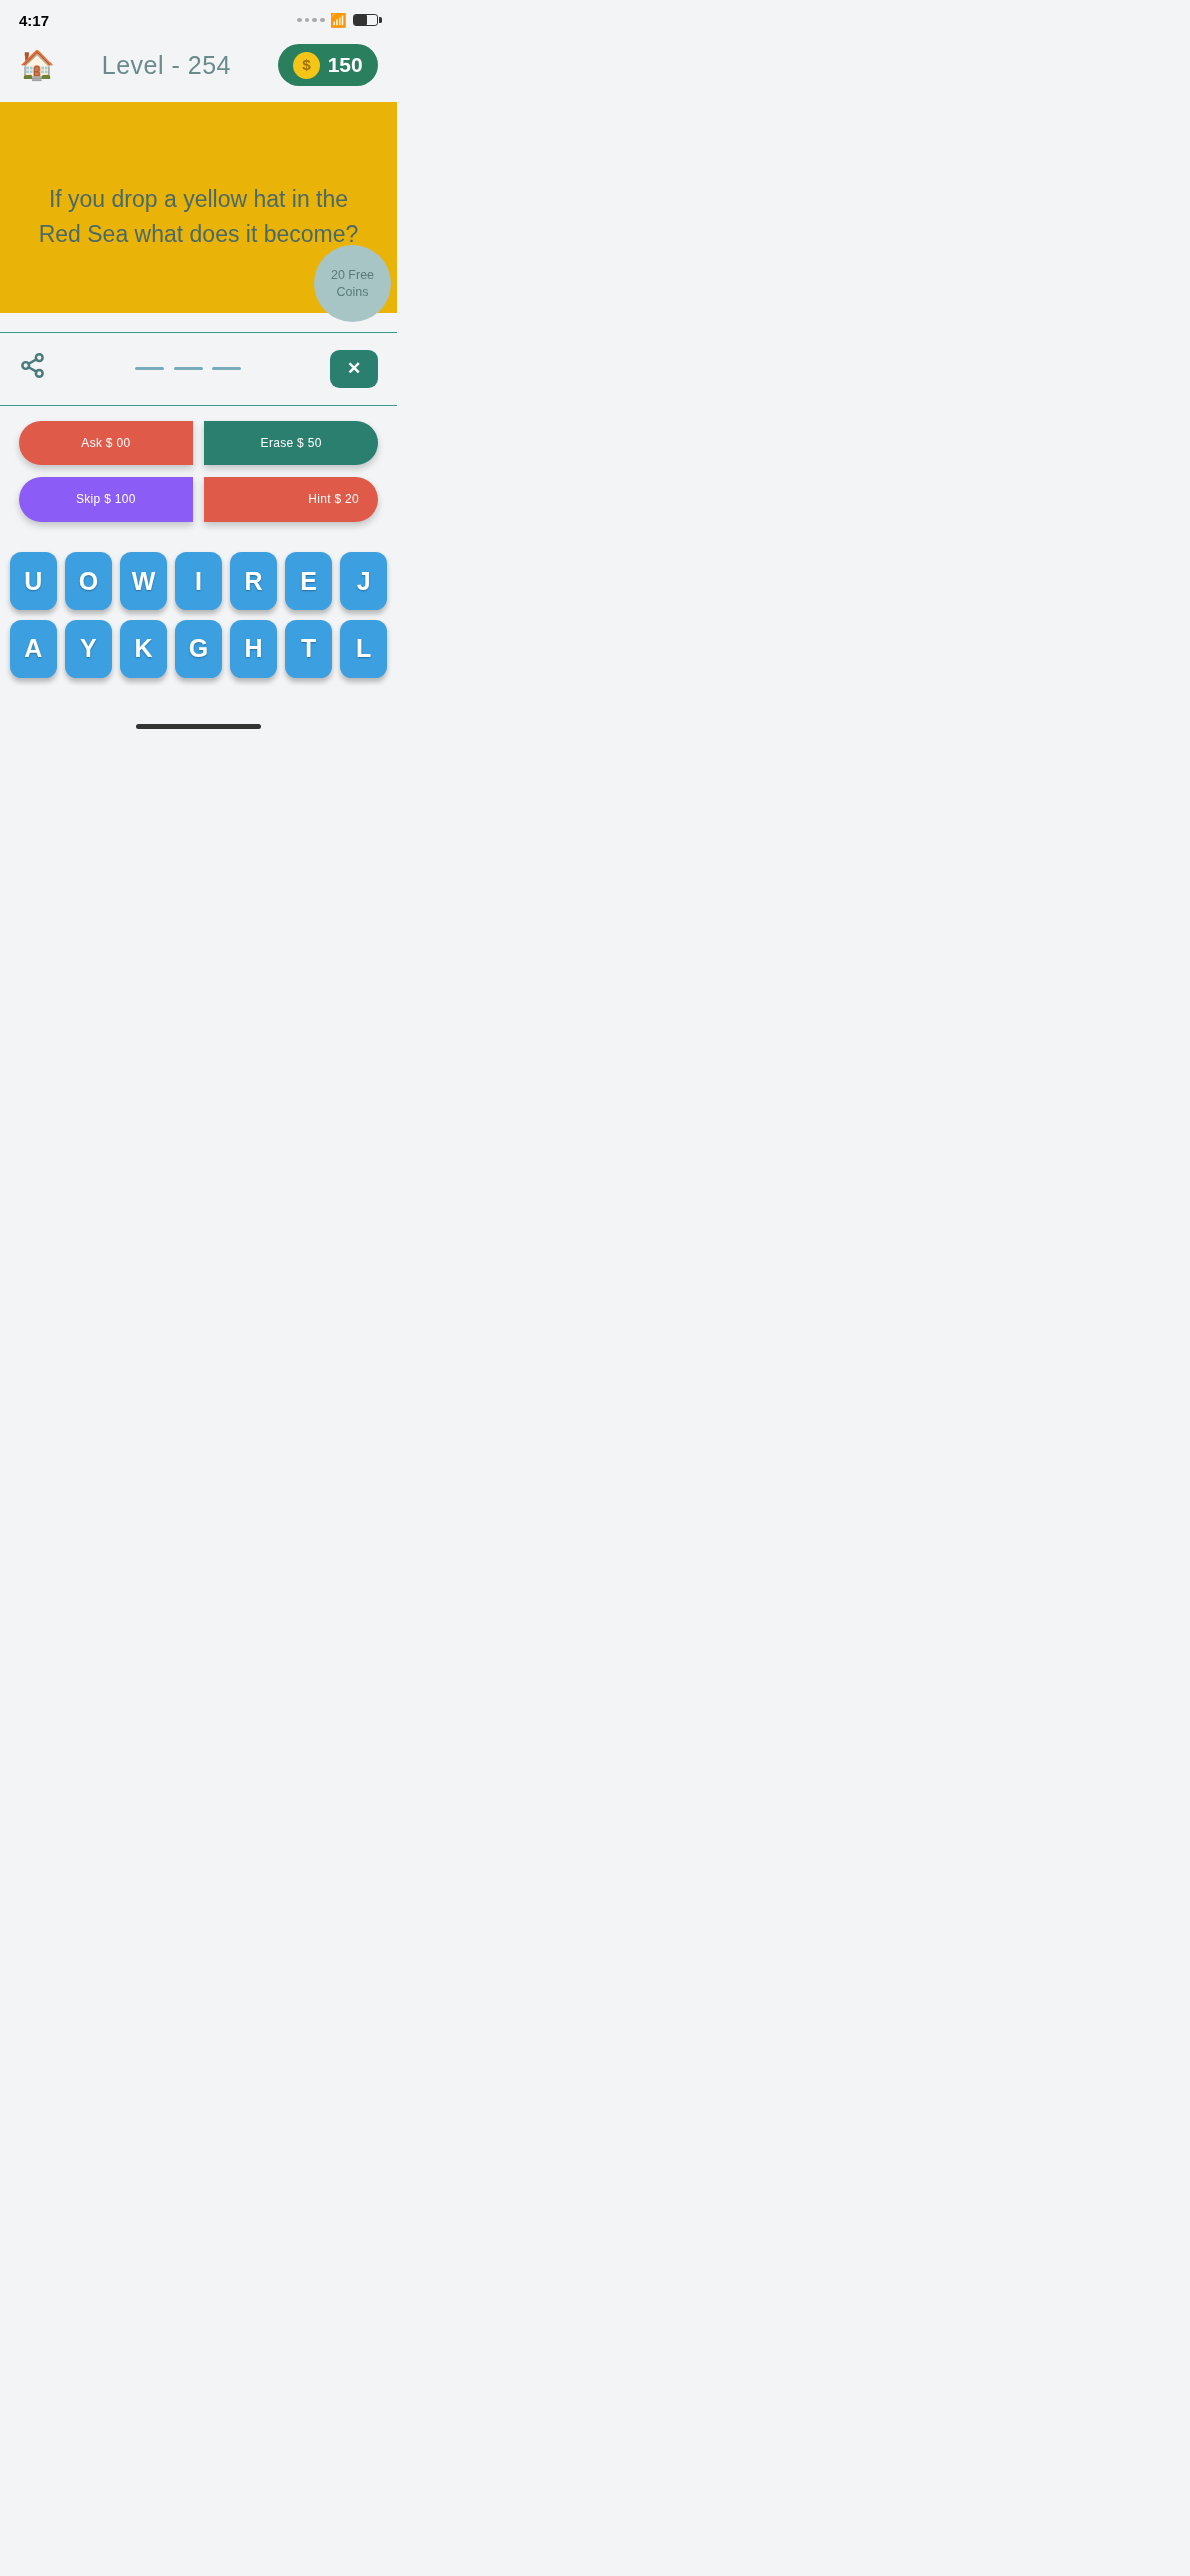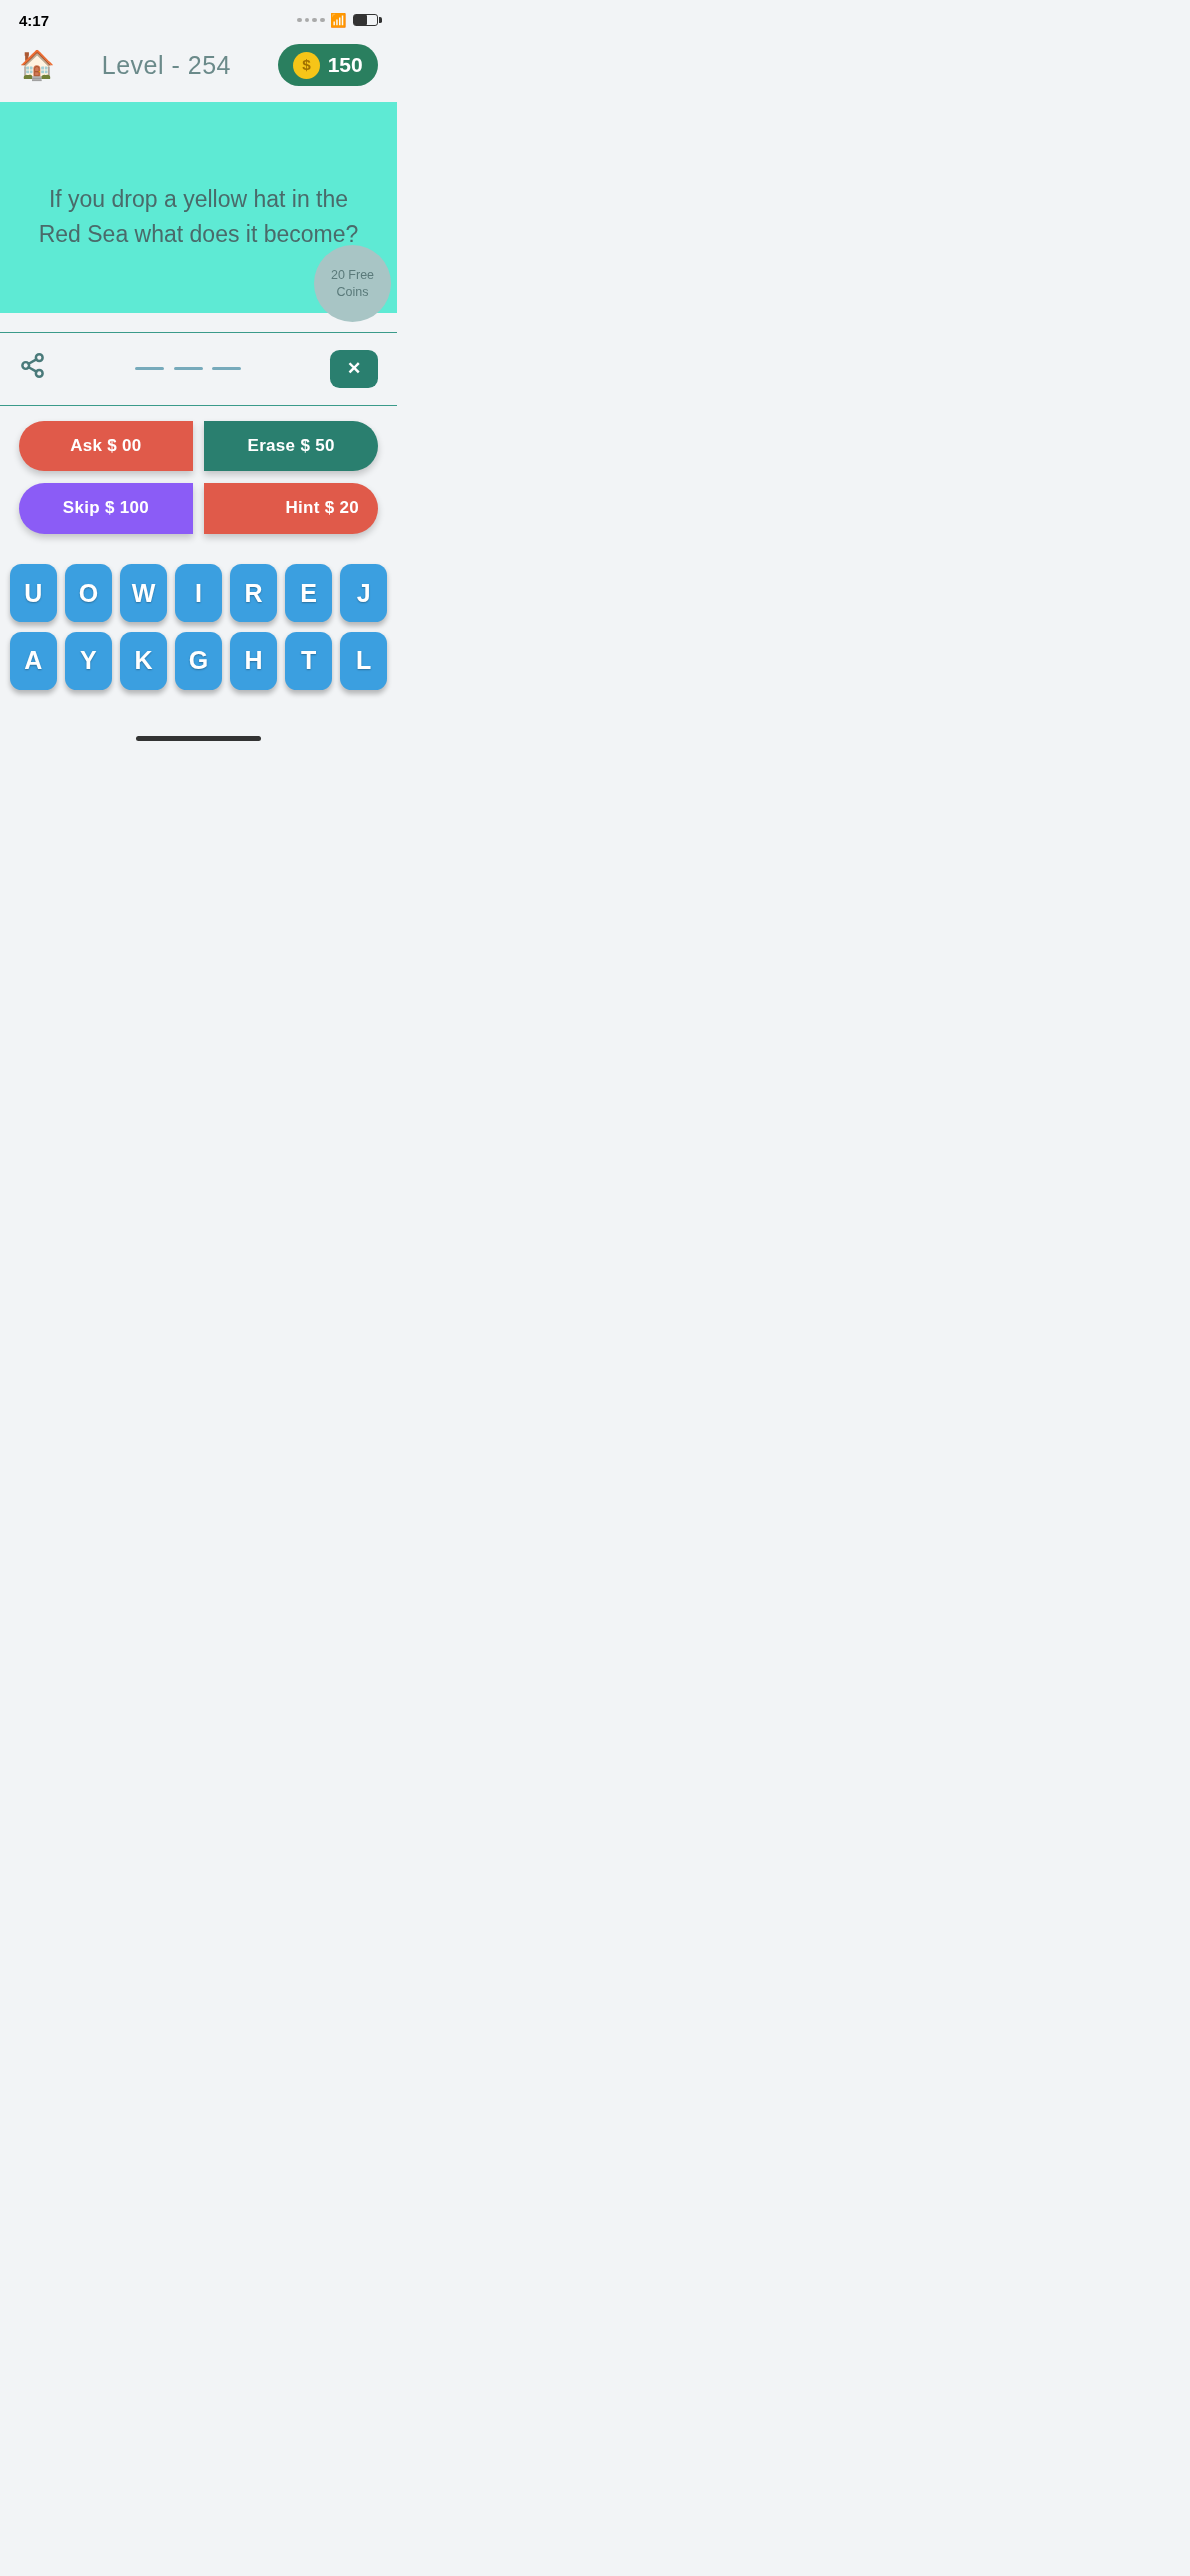--- a/index.html
+++ b/index.html
@@ -114,21 +114,21 @@
       color: #a07000;
     }
     .coins-count {
       color: #ffffff;
       font-size: 21px;
       font-weight: bold;
     }
 
     
     .question-area {
-      background: #5eead4;
+      background: #eab308;
       padding: 38px 29px 19px 29px;
       min-height: 211px;
       display: flex;
       align-items: center;
       justify-content: center;
       position: relative;
     }
     .question-text {
       font-size: 23px;
       color: #4a6a6a;
@@ -206,22 +206,22 @@
       display: grid;
       grid-template-columns: 1fr 1fr;
       gap: 11.5px;
       padding: 15.3px 19px;
       background: #f2f4f6;
     }
     .btn {
       border: none;
       border-radius: 29px;
       padding: 15.3px 19px;
-      font-size: 17px;
-      font-weight: bold;
+      font-size: 12px;
+      font-weight: normal;
       color: #fff;
       cursor: pointer;
       text-align: center;
       letter-spacing: 0.3px;
       box-shadow: 0 3.8px 7.7px rgba(0,0,0,0.2);
     }
     .btn-ask {
       background: #e05a4a;
       border-radius: 29px 0 0 29px;
     }

